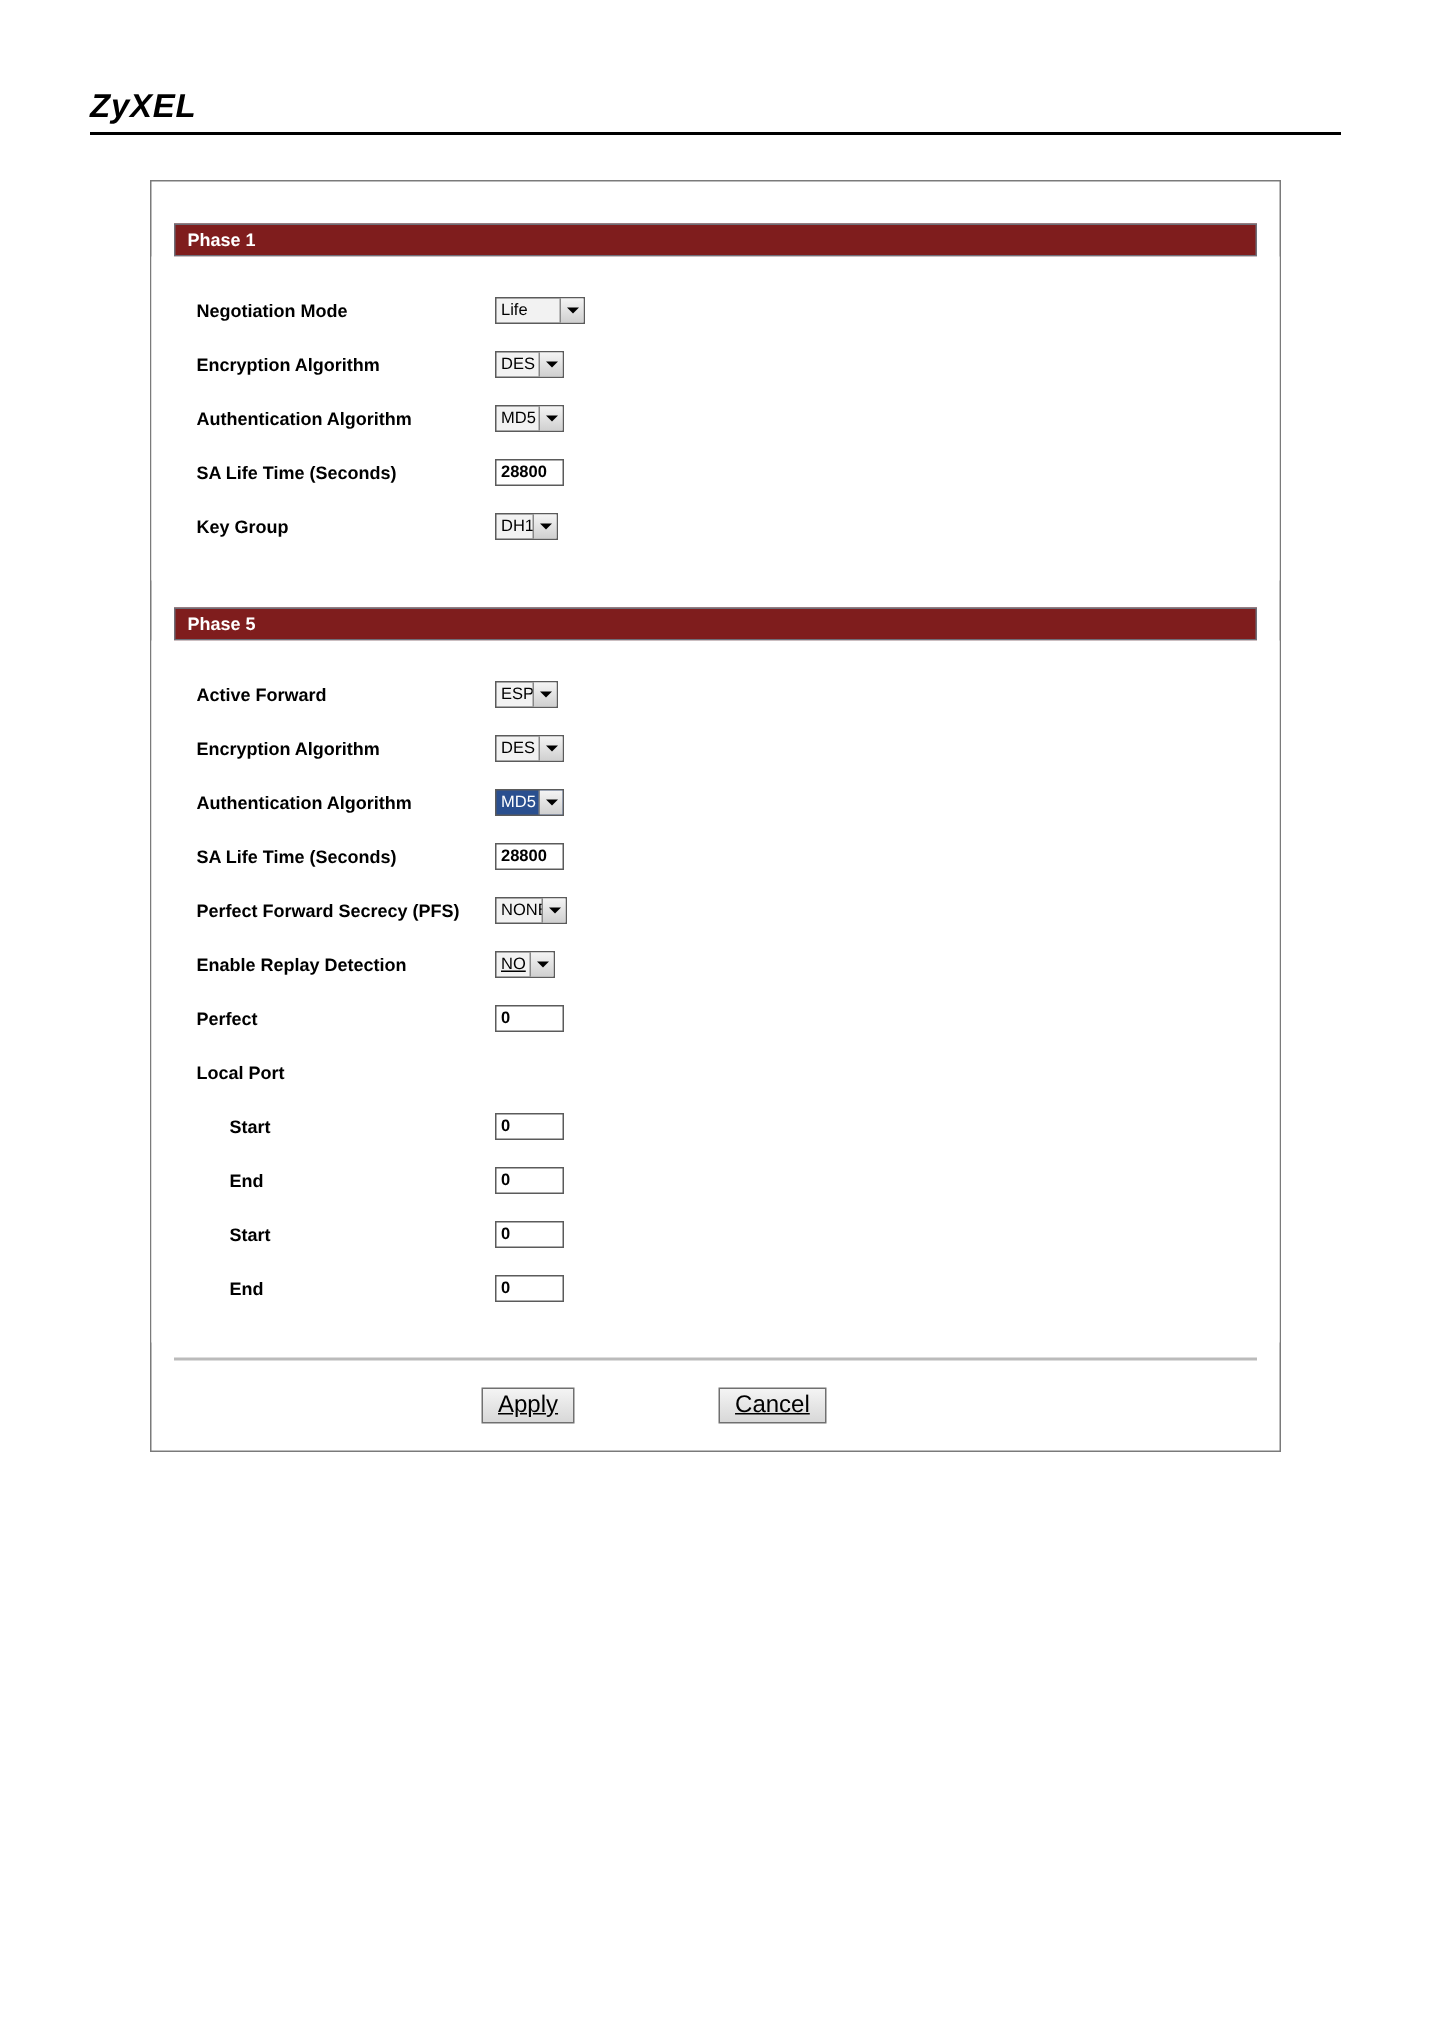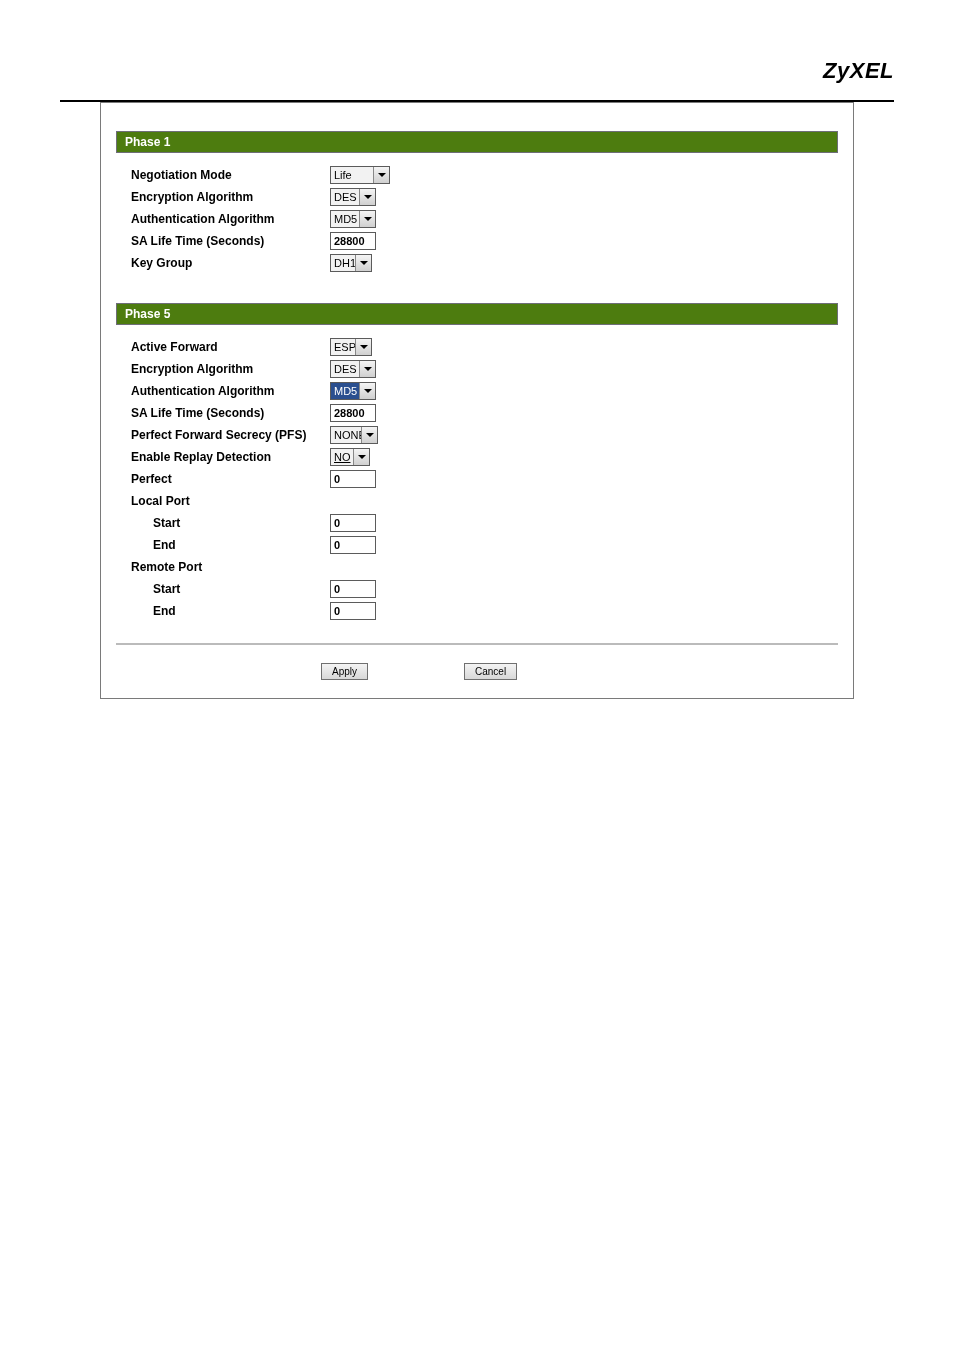--- a/index.html
+++ b/index.html
@@ -8,57 +8,57 @@
     padding: 0;
     background: #ffffff;
     font-family: Arial, Helvetica, sans-serif;
     width: 954px;
   }
   .page {
     padding: 58px 60px 0 60px;
   }
   .logo-row {
     border-bottom: 2px solid #000;
-    padding-bottom: 16px;
-    text-align: right;
+    padding-bottom: 4px;
+    margin-bottom: 30px;
   }
   .logo {
     font-family: "Arial Black", Arial, sans-serif;
     font-weight: 900;
     font-style: italic;
     font-size: 22px;
     letter-spacing: 0.5px;
   }
   .panel {
     margin: 0 40px;
     border: 1px solid #7a7a7a;
     background: #ffffff;
     padding-bottom: 14px;
   }
   .section-bar {
     margin: 18px 15px 0 15px;
-    background: #4d7c0f;
+    background: #7f1d1d;
     color: #ffffff;
     font-size: 12px;
     font-weight: bold;
     padding: 3px 8px;
     border: 1px solid #6e6e78;
   }
   .section-bar.first { margin-top: 28px; }
   .section-body {
     background: #ffffff;
     padding: 10px 24px 10px 24px;
     font-size: 12px;
     font-weight: bold;
     color: #000;
   }
   .row {
     display: flex;
     align-items: center;
-    margin: 2px 0;
+    margin: 16px 0;
     min-height: 20px;
   }
   .row.sub .label { padding-left: 28px; }
   .label {
     width: 205px;
     padding-left: 6px;
   }
   .control-cell {
     display: flex;
     align-items: center;
@@ -107,24 +107,25 @@
   }
   .btn-row {
     display: flex;
     justify-content: flex-start;
     gap: 96px;
     padding: 18px 0 4px 220px;
   }
   .btn {
     background: linear-gradient(#f4f4f4, #d8d8d8);
     border: 1px solid #707070;
-    font-size: 10px;
+    font-size: 16px;
     padding: 2px 10px;
     font-family: inherit;
     cursor: pointer;
+    text-decoration: underline;
   }
   .w-main  .sel-text { width: 42px; }
   .w-des   .sel-text { width: 28px; text-align: center; }
   .w-md5   .sel-text { width: 28px; }
   .w-dh1   .sel-text { width: 24px; }
   .w-esp   .sel-text { width: 24px; }
   .w-tun   .sel-text { width: 42px; }
   .w-none  .sel-text { width: 30px; }
   .w-no    .sel-text { width: 22px; text-decoration: underline; }
   .txt-28800 { width: 46px; }
@@ -288,23 +289,20 @@
           <div class="txt-input txt-short">0</div>
         </div>
       </div>
       <div class="row sub">
         <div class="label">End</div>
         <div class="control-cell">
           <div class="txt-input txt-short">0</div>
         </div>
       </div>
 
-      <div class="row">
-        <div class="label">Remote Port</div>
-      </div>
       <div class="row sub">
         <div class="label">Start</div>
         <div class="control-cell">
           <div class="txt-input txt-short">0</div>
         </div>
       </div>
       <div class="row sub">
         <div class="label">End</div>
         <div class="control-cell">
           <div class="txt-input txt-short">0</div>

